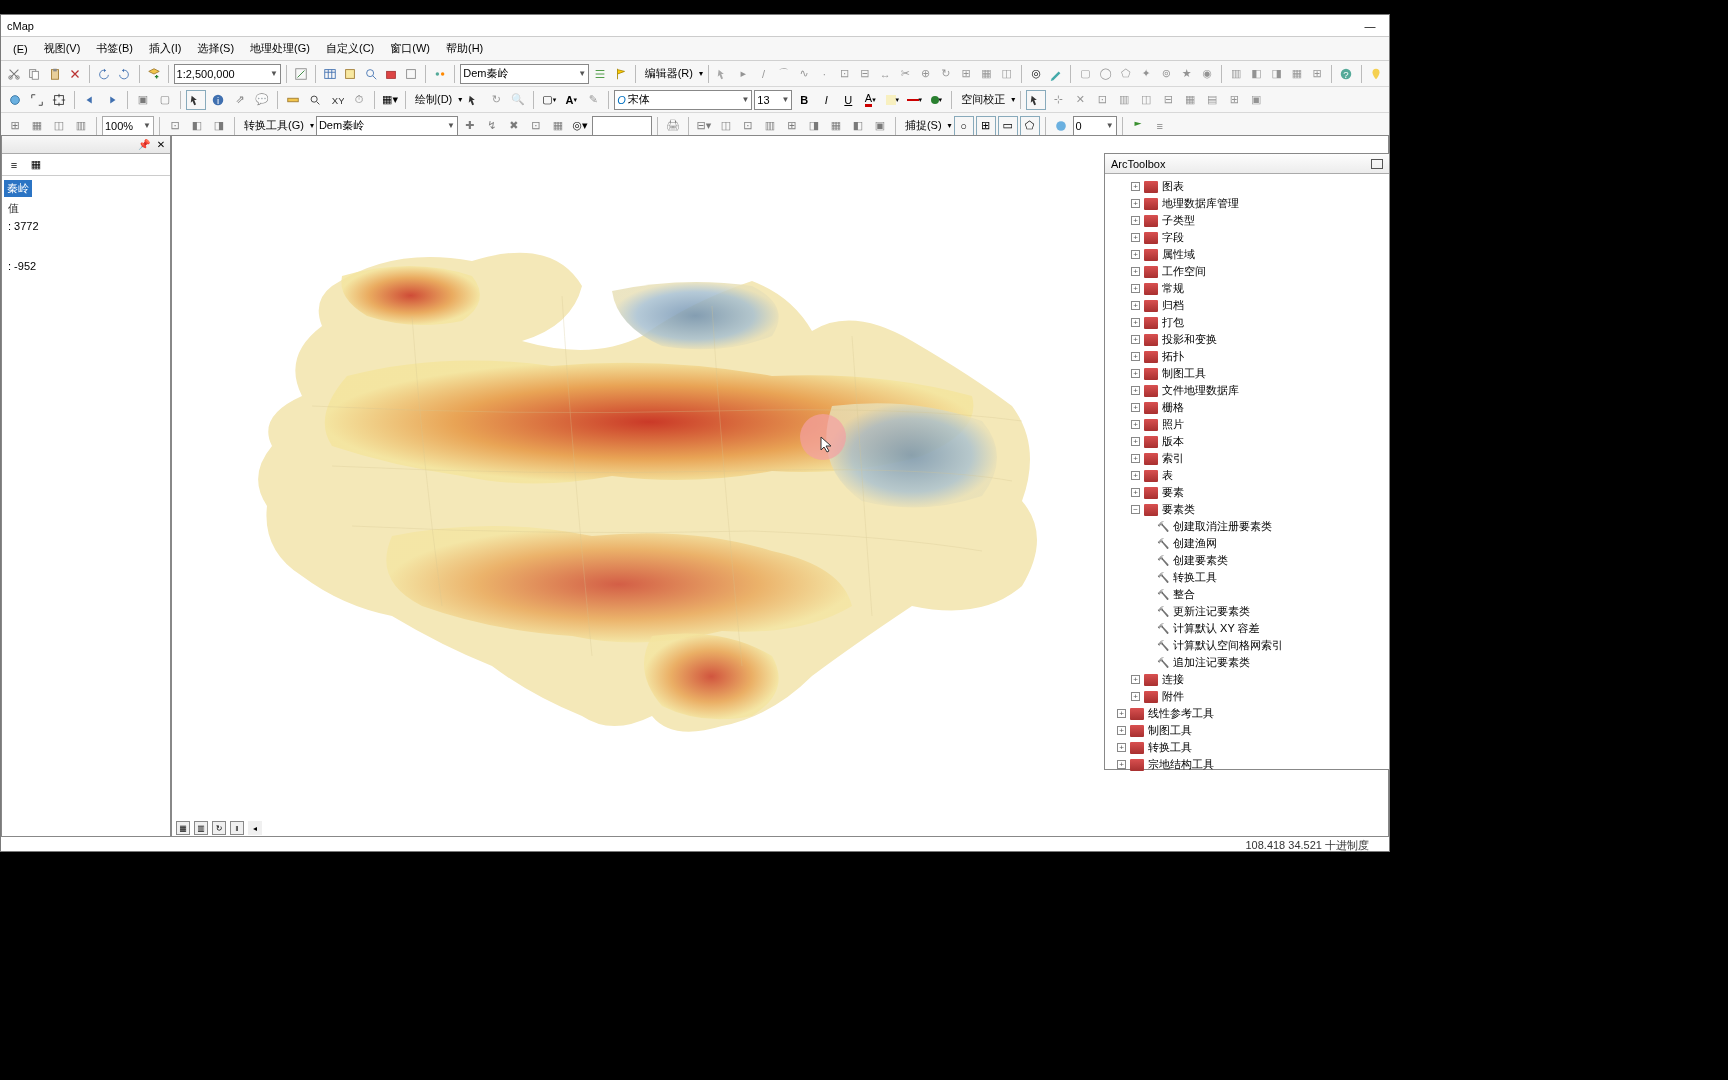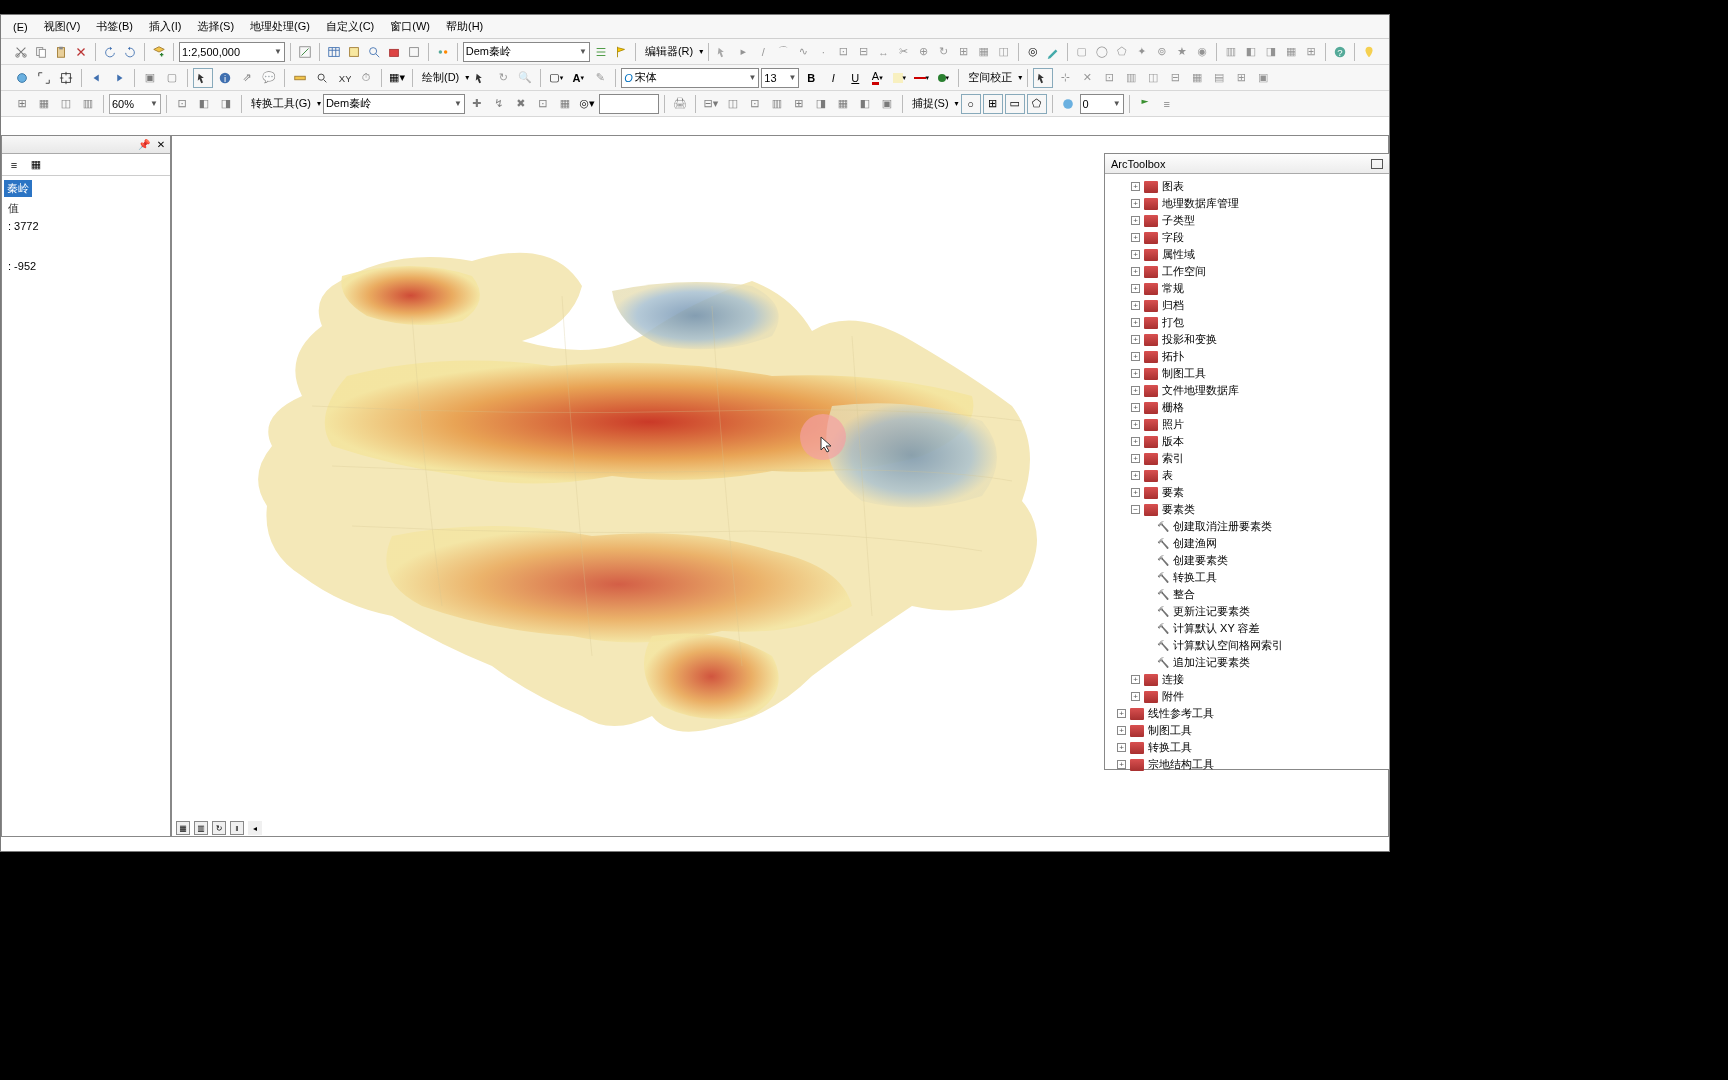--- a/index.html
+++ b/index.html
@@ -3,21 +3,21 @@
 <meta charset="utf-8">
 <style>
 * { margin: 0; padding: 0; box-sizing: border-box; font-family: "Microsoft YaHei", Tahoma, sans-serif; font-size: 11px; }
 body { background: #000; width: 1728px; height: 1080px; overflow: hidden; position: relative; }
 .app-window { position: absolute; top: 14px; left: 0; width: 1390px; height: 838px; background: #fff; border: 1px solid #7a7a7a; }
 .titlebar { height: 22px; background: #fff; display: flex; align-items: center; padding: 0 4px; border-bottom: 1px solid #ccc; position: relative; }
 .titlebar .title { margin-left: 2px; }
 .titlebar .minbtn { margin-left: auto; width: 30px; text-align: center; }
 .menubar { height: 24px; background: #f7f7f7; display: flex; align-items: center; padding: 0 4px; border-bottom: 1px solid #d0d0d0; }
 .menubar span { padding: 3px 8px; cursor: default; }
-.toolbar-row { height: 26px; background: #f7f7f7; display: flex; align-items: center; padding: 0 11px; border-bottom: 1px solid #d8d8d8; gap: 2px; }
+.toolbar-row { height: 26px; background: #f7f7f7; display: flex; align-items: center; padding: 0 4px; border-bottom: 1px solid #d8d8d8; gap: 2px; }
 .tbtn { width: 20px; height: 20px; display: inline-flex; align-items: center; justify-content: center; border: 1px solid transparent; }
 .tbtn svg { width: 14px; height: 14px; }
 .sep { width: 1px; height: 18px; background: #bbb; margin: 0 3px; }
 .combo { height: 20px; border: 1px solid #888; background: #fff; padding: 0 2px; display: flex; align-items: center; }
 .combo .arrow { margin-left: auto; font-size: 8px; color: #555; }
 .label { padding: 0 4px; white-space: nowrap; }
 .content { position: absolute; top: 120px; bottom: 14px; left: 0; right: 0; display: flex; }
 .toc-panel { width: 170px; border: 1px solid #888; display: flex; flex-direction: column; }
 .toc-header { height: 18px; background: linear-gradient(#f8f8f8,#e8e8e8); border-bottom: 1px solid #aaa; display: flex; align-items: center; justify-content: flex-end; padding: 0 2px; gap: 2px; }
 .toc-header .pin, .toc-header .x { width: 14px; text-align: center; font-size: 10px; }
@@ -43,20 +43,24 @@
 .tree .indent1 { padding-left: 14px; }
 .tree .indent2 { padding-left: 40px; }
 .statusbar { position: absolute; bottom: 0; left: 0; right: 0; height: 12px; display: flex; align-items: center; justify-content: flex-end; padding-right: 20px; color: #333; }
 input.tinput { height: 20px; border: 1px solid #888; padding: 0 2px; background: #fff; }
 </style>
 </head>
 <body>
 
 <div class="app-window">
 
+  <div class="titlebar">
+    <span class="title">cMap</span>
+    <span class="minbtn">―</span>
+  </div>
 
   <div class="menubar">
     <span>(E)</span>
     <span>视图(V)</span>
     <span>书签(B)</span>
     <span>插入(I)</span>
     <span>选择(S)</span>
     <span>地理处理(G)</span>
     <span>自定义(C)</span>
     <span>窗口(W)</span>
@@ -367,21 +371,21 @@
     <span class="tbtn" style="opacity:.4">▣</span>
   </div>
 
   <div class="toolbar-row">
     <span class="tbtn" style="opacity:.5">⊞</span>
     <span class="tbtn" style="opacity:.5">▦</span>
     <span class="tbtn" style="opacity:.5">◫</span>
     <span class="tbtn" style="opacity:.5">▥</span>
     <span class="sep"></span>
     <div class="combo" style="width:52px;border-color:#aaa">
-      <span>60%</span>
+      <span>100%</span>
         <span class="arrow">▼</span>
     </div>
     <span class="sep"></span>
     <span class="tbtn" style="opacity:.5">⊡</span>
     <span class="tbtn" style="opacity:.5">◧</span>
     <span class="tbtn" style="opacity:.5">◨</span>
     <span class="sep"></span>
     <span class="label">转换工具(G)</span>
       <span style="font-size:8px">▾</span>
     <div class="combo" style="width:142px">
@@ -491,20 +495,23 @@
       <div class="footer-bar">
         <span class="fbtn">▦</span>
         <span class="fbtn">▥</span>
         <span class="fbtn">↻</span>
         <span class="fbtn">‖</span>
         <span class="fbtn" style="border:none">◂</span>
       </div>
     </div>
   </div>
 
+  <div class="statusbar">
+    <span>108.418  34.521 十进制度</span>
+  </div>
 </div>
 
 <div class="arctoolbox">
   <div class="arctoolbox-header">
     <span>ArcToolbox</span>
     <span class="sq"></span>
   </div>
   <div class="tree">
     <div class="node indent1">
         <span class="exp">+</span>

